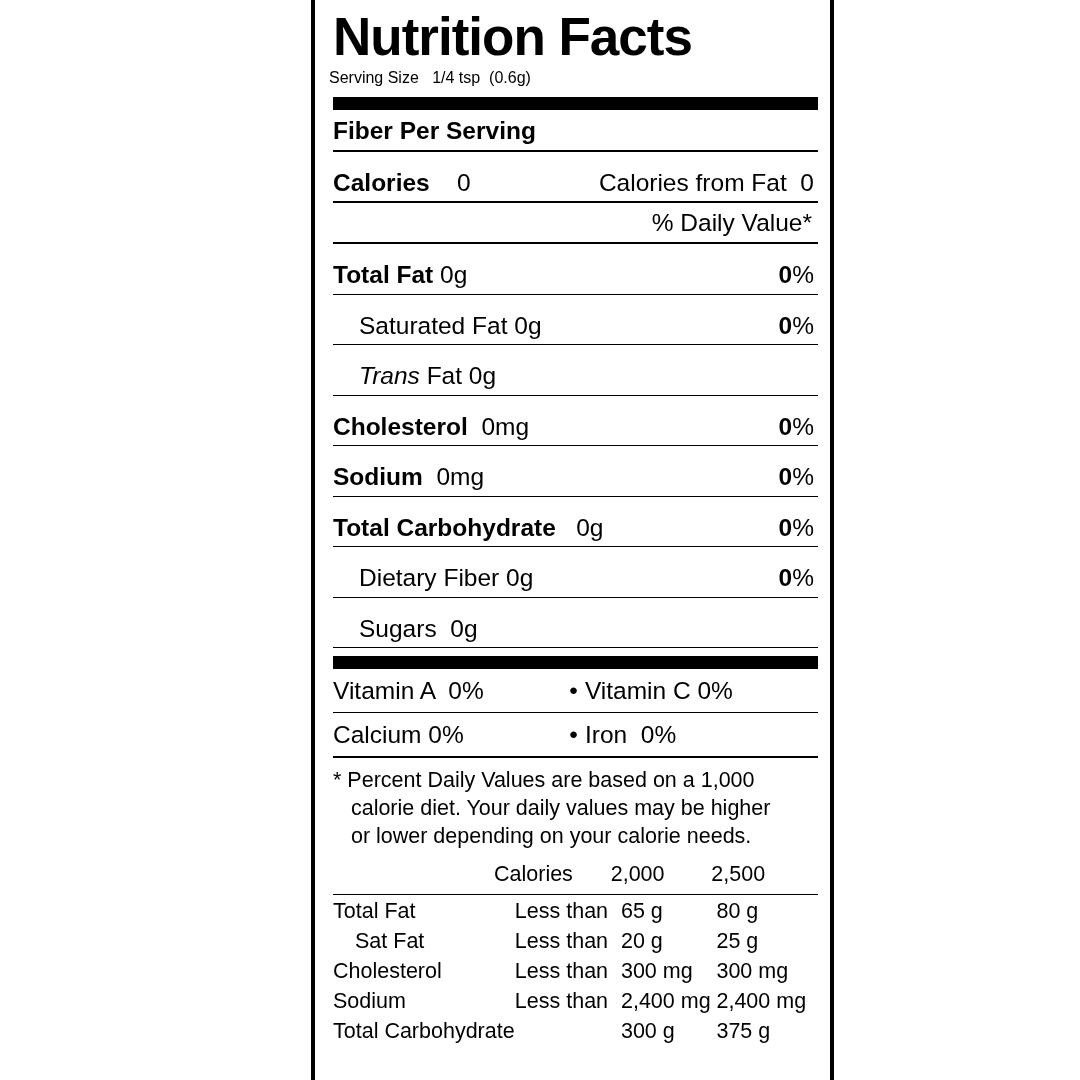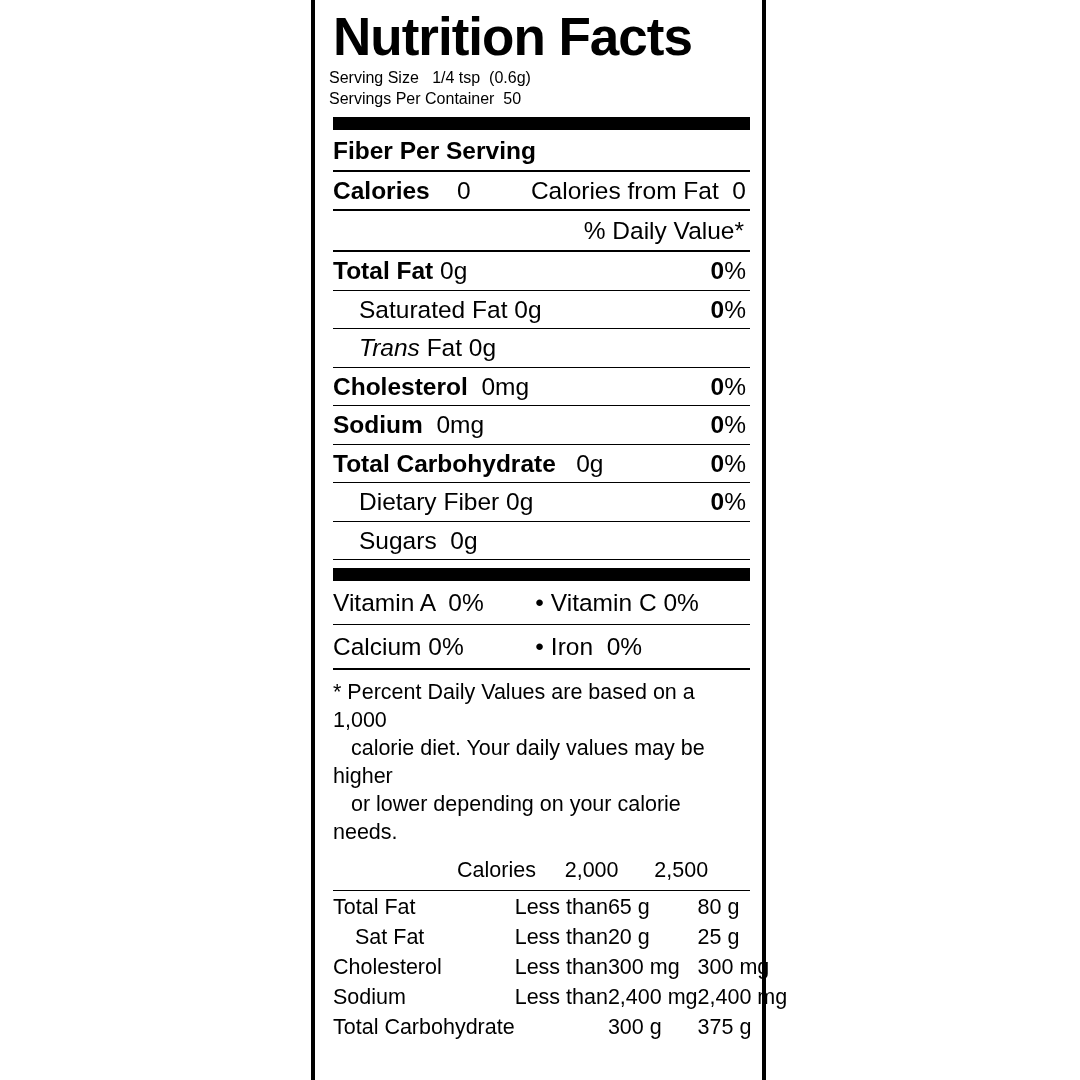--- a/index.html
+++ b/index.html
@@ -12,21 +12,21 @@
     height: 1080px;
     font-family: "Liberation Sans", sans-serif;
     color: #000000;
     position: relative;
   }
 
   .label-panel {
     position: absolute;
     left: 311px;
     top: 0px;
-    width: 455px;
+    width: 523px;
     height: 1080px;
     border-left: 4px solid #000;
     border-right: 4px solid #000;
     box-sizing: border-box;
     background: #fff;
     padding: 4px 8px 0 8px;
   }
 
   .inner {
     width: 100%;
@@ -68,20 +68,21 @@
   }
 
   .row {
     display: flex;
     align-items: baseline;
     justify-content: space-between;
     font-size: 24.5px;
     line-height: 1.0;
     padding: 7px 4px 6px 6px;
     white-space: pre;
+    margin-top: 12px;
   }
   .row .left { white-space: pre; }
   .row .right { white-space: pre; }
 
   .b { font-weight: bold; }
   .ital { font-style: italic; }
 
   .amount-row {
     font-size: 24.5px;
     font-weight: bold;
@@ -134,21 +135,20 @@
 </style>
 </head>
 <body>
 
 <div class="label-panel">
   <div class="inner">
 
     <div class="title">Nutrition Facts</div>
 
     <div class="serving-line">Serving Size   1/4 tsp  (0.6g)</div>
-    <div class="serving-line">Servings Per Container  50</div>
 
     <div class="bar-thick"></div>
 
     <div class="amount-row">Fiber Per Serving</div>
     <div class="rule"></div>
 
     <div class="row">
       <div class="left"><span class="b">Calories</span><span>&nbsp;&nbsp;&nbsp;&nbsp;<span>0</span></span></div>
       <div class="right">Calories from Fat  0</div>
     </div>

